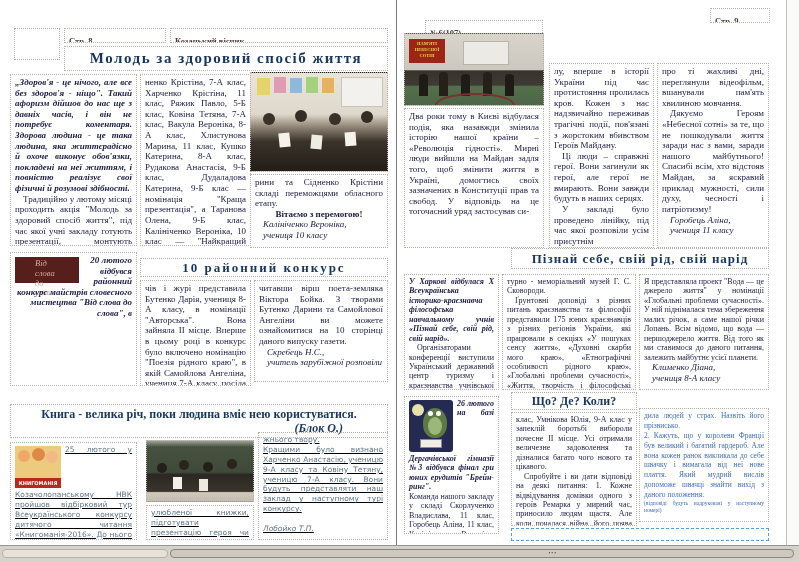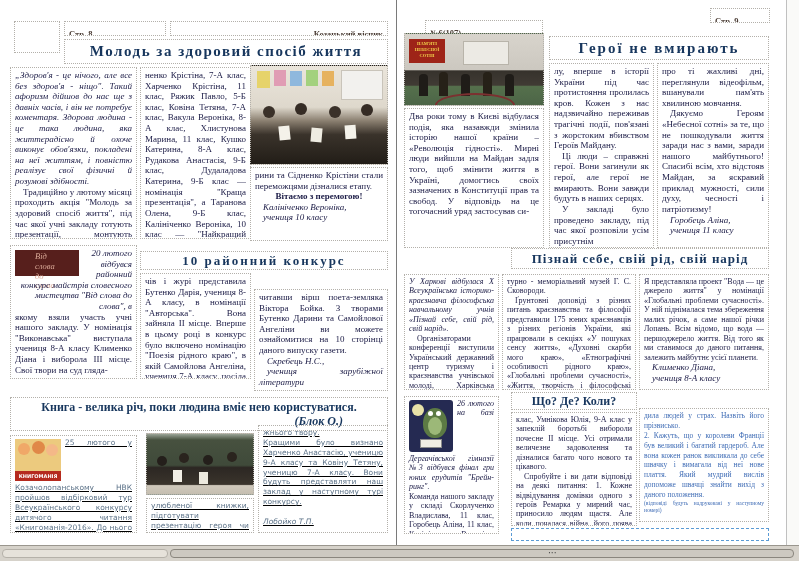--- a/index.html
+++ b/index.html
@@ -2,48 +2,48 @@
 <html><head>
 <meta charset="utf-8">
 <style>
   html,body{margin:0;padding:0;background:#ffffff;}
   #root{position:relative;width:799px;height:561px;background:#ffffff;overflow:hidden;
         font-family:"Liberation Serif","DejaVu Serif",serif;}
   .abs{position:absolute;box-sizing:border-box;}
   .frame{border:1px dotted #b3b0aa;padding:2px 4px;overflow:hidden;background:transparent;}
   .txt p{margin:0;font-size:9px;line-height:1.18;text-align:justify;color:#20204a;text-indent:8px;}
   .txt p.noind{text-indent:0;}
-  .it{font-style:italic;}
+  .it{font-style:italic;font-weight:bold;}
   .sig{margin:1px 0 0 0;font-size:8px;font-style:italic;text-align:right;color:#20204a;text-indent:0;line-height:1.2;}
   .headline{color:#17365d;font-weight:bold;text-align:center;font-family:"Liberation Serif",serif;}
   .hdr{font-size:8.5px;font-weight:bold;color:#4a3c34;line-height:1;}
   .comic{font-family:"DejaVu Sans",sans-serif;text-decoration:underline;}
   .comic p{font-size:7.5px;line-height:1.32;color:#5d7389;text-align:justify;text-indent:0;margin:0;}
   .comicblue p{font-size:7.5px;line-height:1.32;color:#3f6cb5;text-align:justify;text-indent:0;margin:0;}
   .red{color:#d00000;font-weight:bold;}
   .ph{padding:0;}
   .badge{float:left;width:64px;height:26px;background:#571f1c;color:#d9a896;font-style:italic;
          font-size:8.5px;line-height:1.15;padding:2px 20px;margin:2px 4px 2px 0;box-sizing:border-box;}
   .floatimg{float:left;margin:1px 4px 2px 0;position:relative;overflow:hidden;}
   .divider{position:absolute;width:1px;background:#7a7a7a;}
   .scrollbar{position:absolute;left:0;top:545px;width:799px;height:16px;background:#d6d2ca;border-top:1px solid #9a968e;}
 </style>
 </head>
 <body>
 
 <div id="root">
 
-  <div class="abs" style="left:0;top:1px;width:396px;height:553px;">
+  <div class="abs" style="left:0;top:8px;width:396px;height:553px;">
 
     <div class="abs frame" style="left:14px;top:20px;width:46px;height:32px;"></div>
 
     <div class="abs frame" style="left:64px;top:20px;width:102px;height:15px;padding:1px 4px;">
       <span class="hdr">Стр. 8</span>
     </div>
-    <div class="abs frame" style="left:170px;top:20px;width:218px;height:15px;text-align:right;padding:1px 4px;">
+    <div class="abs frame" style="left:170px;top:20px;width:218px;height:15px;padding:1px 4px;">
       <span class="hdr">Козацький вісник</span>
     </div>
 
     <div class="abs frame" style="left:64px;top:38px;width:324px;height:25px;">
       <div class="headline" style="font-size:15px;letter-spacing:1.5px;line-height:1.2;">Молодь за здоровий спосіб життя</div>
     </div>
 
     <div class="abs frame txt" style="left:10px;top:66px;width:127px;height:172px;">
       <p class="it noind">„Здоров'я - це нічого, але все без здоров'я - ніщо". Такий афоризм дійшов до нас ще з давніх часів, і він не потребує коментаря. Здорова людина - це така людина, яка життєрадісно й охоче виконує обов'язки, покладені на неї життям, і повністю реалізує свої фізичні й розумові здібності.</p>
       <p>Традиційно у лютому місяці проходить акція "Молодь за здоровий спосіб життя", під час якої учні закладу готують презентації, монтують навчальні фільми, малюють малюнки. У цьому навчальному році 11 учнів отримали перемогу у номінаціях: Сід-</p>
@@ -63,46 +63,45 @@
       <div class="abs" style="left:12px;top:40px;width:12px;height:12px;border-radius:50%;background:#3a3129;"></div>
       <div class="abs" style="left:44px;top:37px;width:12px;height:12px;border-radius:50%;background:#352c25;"></div>
       <div class="abs" style="left:78px;top:40px;width:12px;height:12px;border-radius:50%;background:#3a3129;"></div>
       <div class="abs" style="left:110px;top:38px;width:12px;height:12px;border-radius:50%;background:#352c25;"></div>
       <div class="abs" style="left:28px;top:60px;width:11px;height:14px;background:#f4f2ea;transform:rotate(-6deg);"></div>
       <div class="abs" style="left:60px;top:62px;width:11px;height:14px;background:#efece2;transform:rotate(5deg);"></div>
       <div class="abs" style="left:94px;top:59px;width:11px;height:14px;background:#f4f2ea;transform:rotate(-4deg);"></div>
     </div>
 
     <div class="abs frame txt" style="left:250px;top:166px;width:138px;height:74px;">
-      <p class="noind">рини та Сідненко Крістіни стали переможцями дізналися етапу.</p>
+      <p class="noind">рини та Сідненко Крістіни складі переможцями обласного етапу.</p>
       <p class="red noind" style="text-align:center;">Вітаємо з перемогою!</p>
       <p class="sig">Калініченко Вероніка,</p>
       <p class="sig">учениця 10 класу</p>
     </div>
 
     <div class="abs frame" style="left:140px;top:250px;width:248px;height:19px;">
       <div class="headline" style="font-size:13px;letter-spacing:2px;line-height:1.1;">10 районний конкурс</div>
     </div>
 
     <div class="abs frame txt" style="left:10px;top:244px;width:127px;height:134px;">
       <div class="badge">
         <span>Від слова до слова</span>
       </div>
       <p class="it noind" style="text-align:right;">20 лютого відбувся районний конкурс майстрів словесного мистецтва "Від слова до слова", в</p>
-      <p class="noind">якому взяли участь учні нашого закладу. У номінація "Виконавська" виступала учениця 8-А класу Клименко Діана і виборола ІІІ місце. Свої твори на суд гляда-</p>
     </div>
 
     <div class="abs frame txt" style="left:140px;top:272px;width:111px;height:106px;">
       <p class="noind">чів і журі представила Бутенко Дарія, учениця 8-А класу, в номінації "Авторська". Вона зайняла ІІ місце. Вперше в цьому році в конкурс було включено номінацію "Поезія рідного краю", в якій Самойлова Ангеліна, учениця 7-А класу, посіла ІІІ місце, про-</p>
     </div>
 
-    <div class="abs frame txt" style="left:254px;top:272px;width:134px;height:102px;margin-top:16px;">
+    <div class="abs frame txt" style="left:254px;top:272px;width:134px;height:102px;">
       <p class="noind">читавши вірш поета-земляка Віктора Бойка. З творами Бутенко Дарини та Самойлової Ангеліни ви можете ознайомитися на 10 сторінці даного випуску газети.</p>
       <p class="sig">Скребець Н.С.,</p>
-      <p class="sig">учениця зарубіжної літератури</p>
+      <p class="sig">учитель зарубіжної розповіли</p>
     </div>
 
     <div class="abs frame" style="left:10px;top:396px;width:378px;height:34px;">
       <div class="headline" style="font-size:12px;line-height:1.25;">Книга - велика річ, поки людина вміє нею користуватися.</div>
       <div class="headline it" style="font-size:12px;text-align:right;padding-right:40px;line-height:1.1;">(Блок О.)</div>
     </div>
 
     <div class="abs frame comic" style="left:10px;top:434px;width:127px;height:98px;">
       <div class="floatimg" style="width:46px;height:42px;background:#ecca7e;">
         <div class="abs" style="left:3px;top:4px;width:12px;height:12px;border-radius:50%;background:#f0a868;"></div>
@@ -152,28 +151,25 @@
       </div>
       <div class="abs" style="left:58px;top:7px;width:46px;height:24px;background:#eceae4;border:1px solid #b8b4aa;"></div>
       <div class="abs" style="left:14px;top:40px;width:9px;height:22px;background:#1f1c18;border-radius:4px 4px 0 0;"></div>
       <div class="abs" style="left:34px;top:38px;width:9px;height:24px;background:#262younger118;border-radius:4px 4px 0 0;background:#262118;"></div>
       <div class="abs" style="left:56px;top:40px;width:9px;height:22px;background:#1f1c18;border-radius:4px 4px 0 0;"></div>
       <div class="abs" style="left:78px;top:38px;width:9px;height:24px;background:#262118;border-radius:4px 4px 0 0;"></div>
       <div class="abs" style="left:100px;top:40px;width:9px;height:22px;background:#1f1c18;border-radius:4px 4px 0 0;"></div>
       <div class="abs" style="left:30px;bottom:-12px;width:80px;height:24px;border:2px solid #7c3030;border-radius:50%;"></div>
     </div>
 
-    <div class="abs frame" style="left:152px;top:36px;width:220px;height:24px;">
-      <div class="headline" style="font-size:15px;letter-spacing:2px;line-height:1.2;">Герої не вмирають</div>
-    </div>
 
     <div class="abs frame txt" style="left:152px;top:63px;width:105px;height:185px;">
       <p class="noind">лу, вперше в історії України під час протистояння пролилась кров. Кожен з нас надзвичайно переживав трагічні події, пов'язані з жорстоким вбивством Героїв Майдану.</p>
       <p>Ці люди – справжні герої. Вони загинули як герої, але герої не вмирають. Вони завжди будуть в наших серцях.</p>
-      <p>У закладі було проведено закладу, під час якої розповіли усім присутнім</p>
+      <p>У закладі було проведено лінійку, під час якої розповіли усім присутнім</p>
     </div>
 
     <div class="abs frame txt" style="left:260px;top:63px;width:112px;height:185px;">
       <p class="noind">про ті жахливі дні, переглянули відеофільм, вшанували пам'ять хвилиною мовчання.</p>
       <p>Дякуємо Героям «Небесної сотні» за те, що не пошкодували життя заради нас з вами, заради нашого майбутнього! Спасибі всім, хто відстояв Майдан, за яскравий приклад мужності, сили духу, чесності і патріотизму!</p>
       <p class="sig">Горобець Аліна,</p>
       <p class="sig">учениця 11 класу</p>
     </div>
 
     <div class="abs frame txt" style="left:7px;top:108px;width:140px;height:140px;">

